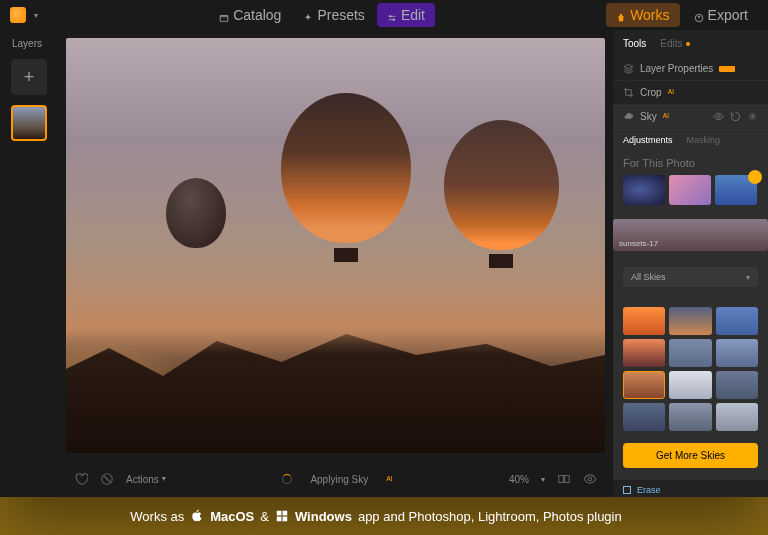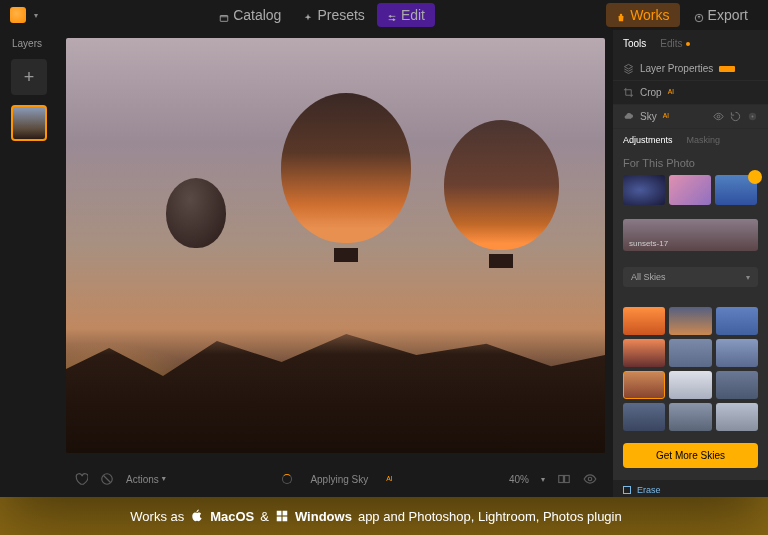--- a/index.html
+++ b/index.html
@@ -49,21 +49,21 @@
 .sub-tabs{display:flex;gap:14px;padding:6px 10px;background:#2e2e2e}
 .sub-tab{color:#666;font-size:9px;cursor:pointer}
 .sub-tab.active{color:#fff}
 .section-label{padding:6px 10px 3px;font-size:11px;color:#777;background:#2e2e2e}
 .thumb-row{display:flex;gap:4px;padding:3px 10px 8px;background:#2e2e2e;position:relative}
 .thumb{width:42px;height:30px;border-radius:3px;cursor:pointer;background:#444}
 .th-galaxy{background:radial-gradient(ellipse at 40% 50%,#4a5a9a,#1a1a3a)}
 .th-pink{background:linear-gradient(135deg,#e090b0,#9070c0)}
 .th-blue{background:linear-gradient(180deg,#5080c0,#3050a0)}
 .badge-circle{position:absolute;top:-2px;right:6px;width:14px;height:14px;background:#ffb000;border-radius:50%}
-.wide-thumb{margin:6px 10px;height:32px;border-radius:3px;background:linear-gradient(180deg,#8a7a88,#5a4548);display:flex;align-items:flex-end;padding:3px 6px;font-size:8px;color:#ccc;cursor:pointer}
+.wide-thumb{margin:6px 0;height:32px;border-radius:3px;background:linear-gradient(180deg,#8a7a88,#5a4548);display:flex;align-items:flex-end;padding:3px 6px;font-size:8px;color:#ccc;cursor:pointer}
 .dropdown{margin:16px 10px;padding:5px 8px;background:#383838;border-radius:3px;font-size:9px;display:flex;align-items:center;cursor:pointer}
 .grid{display:grid;grid-template-columns:repeat(3,1fr);gap:4px;padding:4px 10px;background:#2e2e2e}
 .gthumb{height:28px;border-radius:3px;cursor:pointer}
 .g1{background:linear-gradient(180deg,#ff9040,#cc5520)}
 .g2{background:linear-gradient(180deg,#556080,#cc8850)}
 .g3{background:linear-gradient(180deg,#6080c0,#4060a0)}
 .g4{background:linear-gradient(180deg,#ee8855,#663030)}
 .g5{background:linear-gradient(180deg,#7a8aa8,#5a6a88)}
 .g6{background:linear-gradient(180deg,#889ac0,#5a6a90)}
 .g7{background:linear-gradient(180deg,#cc8855,#884430);border:1.5px solid #ff9500}

